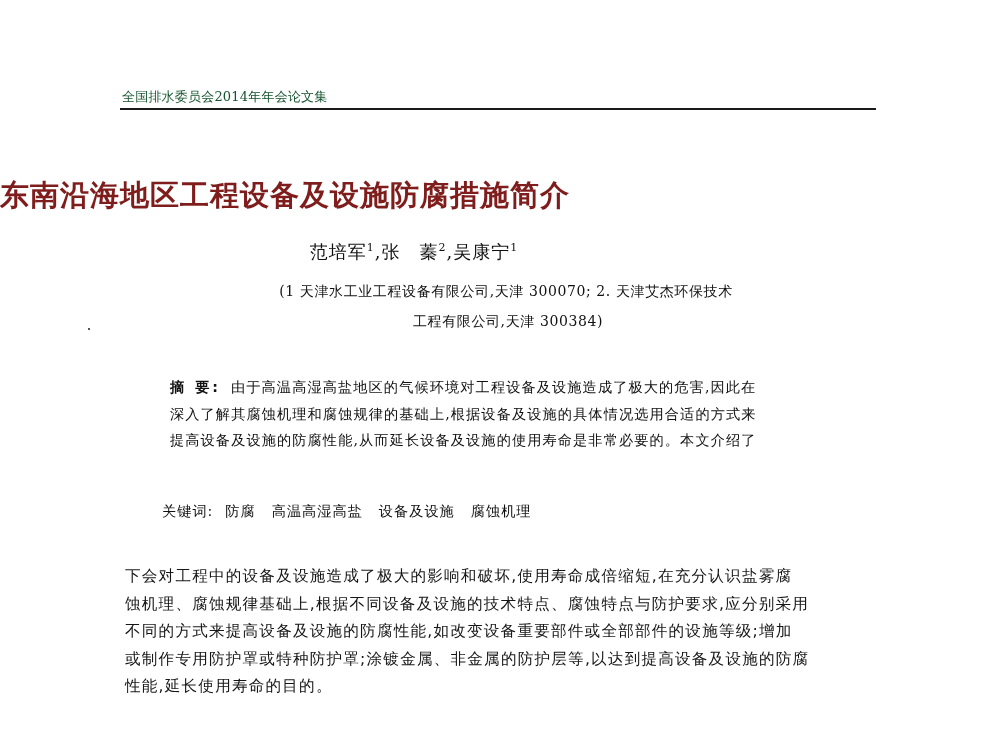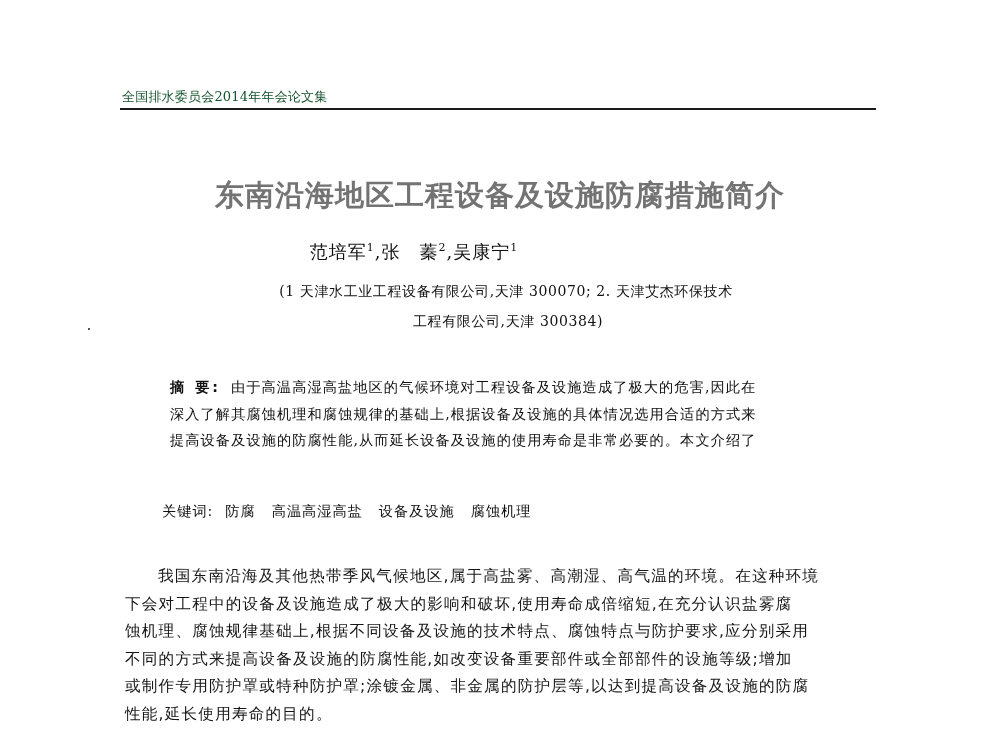--- a/index.html
+++ b/index.html
@@ -30,26 +30,25 @@
       top: 108px;
       width: 756px;
       height: 2px;
       background: #1a1a1a;
     }
     .title {
       position: absolute;
       left: 0;
       width: 1000px;
       top: 176px;
-      text-align: center;
       font-size: 29px;
       font-weight: bold;
       letter-spacing: 1px;
       font-family: "DejaVu Sans", sans-serif;
-      color: #737373;
+      color: #7f1d1d;
     }
     .authors {
       position: absolute;
       left: 0;
       width: 828px;
       top: 240px;
       text-align: center;
       font-size: 18px;
       letter-spacing: 1px;
       font-family: "DejaVu Serif", serif;
@@ -155,19 +154,18 @@
   <span class="line"><span class="label">摘 要:</span><span>由于高温高湿高盐地区的气候环境对工程设备及设施造成了极大的危害,因此在</span></span>
   <span class="line">深入了解其腐蚀机理和腐蚀规律的基础上,根据设备及设施的具体情况选用合适的方式来</span>
   <span class="line">提高设备及设施的防腐性能,从而延长设备及设施的使用寿命是非常必要的。本文介绍了</span>
 </div>
 
 <div class="keywords">
   <span class="label">关键词:</span><span class="kw">防腐</span><span class="kw">高温高湿高盐</span><span class="kw">设备及设施</span><span class="kw">腐蚀机理</span>
 </div>
 
 <div class="body-text">
-  <span class="line indent">我国东南沿海及其他热带季风气候地区,属于高盐雾、高潮湿、高气温的环境。在这种环境</span>
   <span class="line">下会对工程中的设备及设施造成了极大的影响和破坏,使用寿命成倍缩短,在充分认识盐雾腐</span>
   <span class="line">蚀机理、腐蚀规律基础上,根据不同设备及设施的技术特点、腐蚀特点与防护要求,应分别采用</span>
   <span class="line">不同的方式来提高设备及设施的防腐性能,如改变设备重要部件或全部部件的设施等级;增加</span>
   <span class="line">或制作专用防护罩或特种防护罩;涂镀金属、非金属的防护层等,以达到提高设备及设施的防腐</span>
   <span class="line">性能,延长使用寿命的目的。</span>
 </div>
 
 </body></html>

